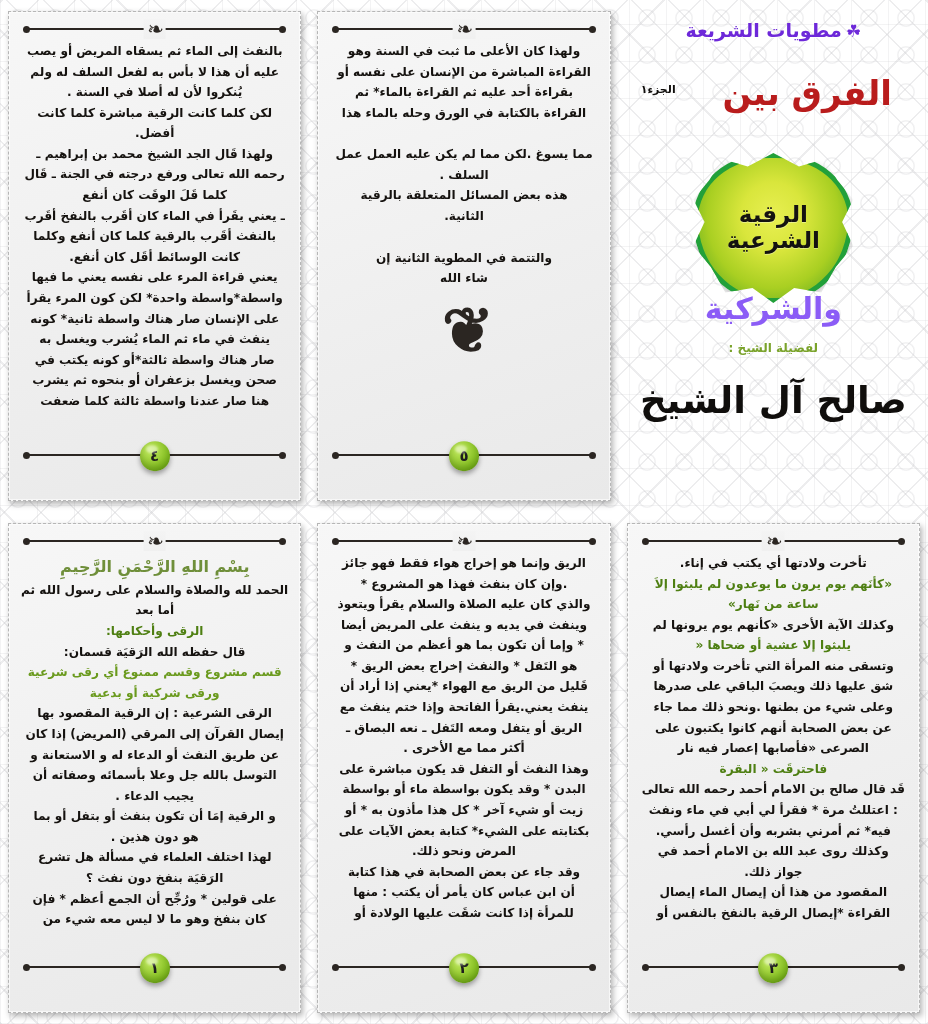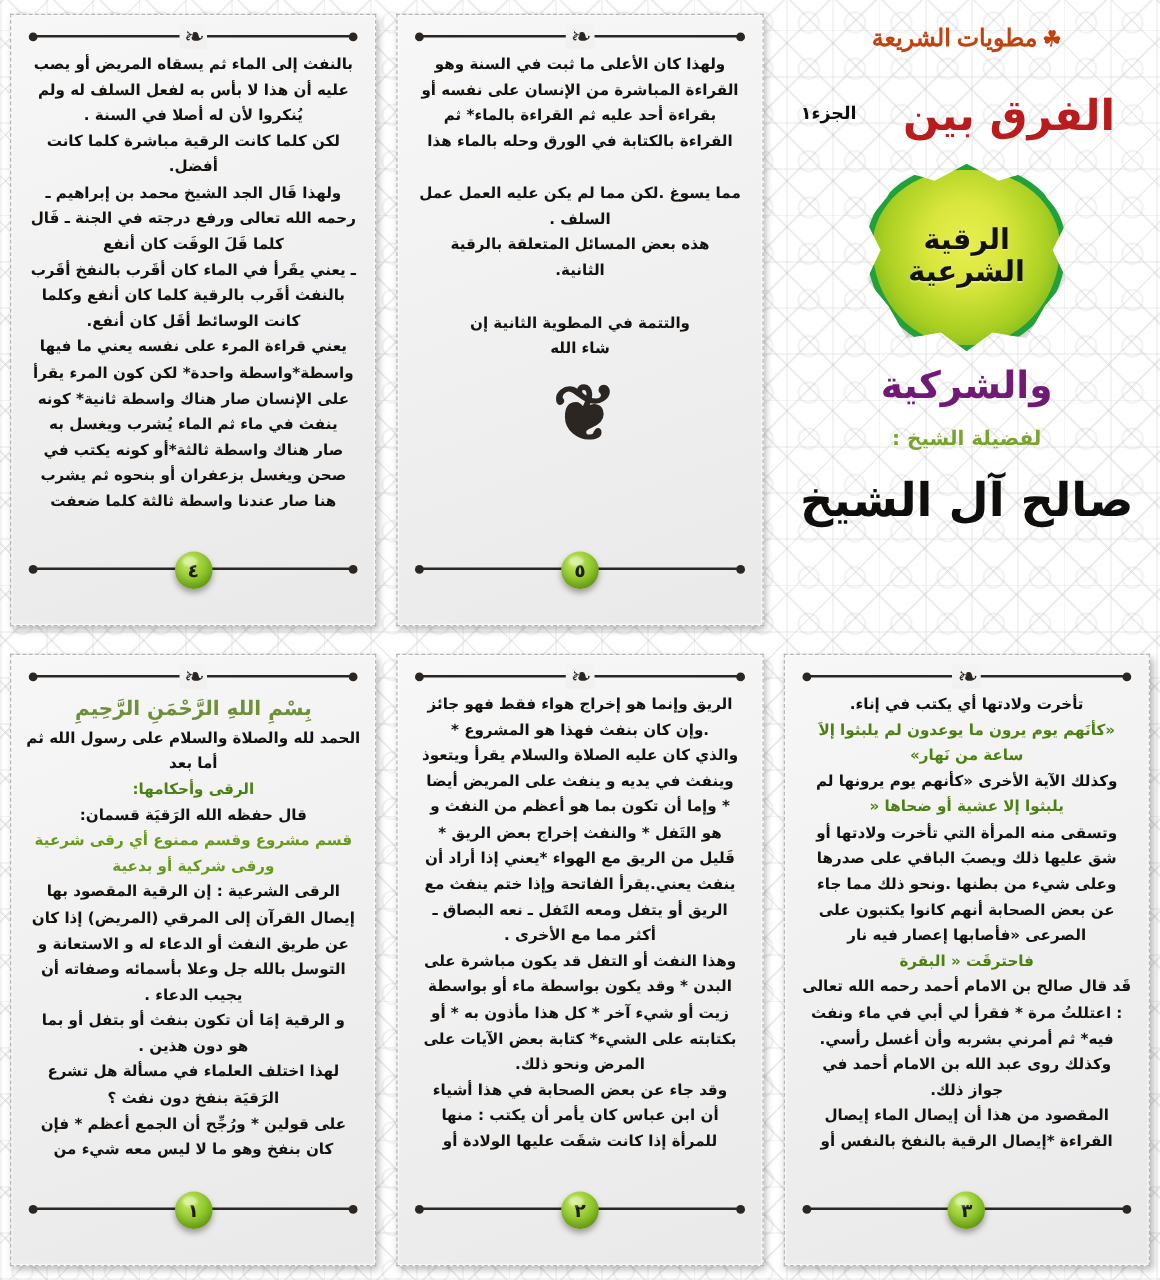--- a/index.html
+++ b/index.html
@@ -140,41 +140,40 @@
 
   
   .cover-inner {
     position: relative;
     width: 100%; height: 100%;
     display: block;
   }
   .brand {
     position: absolute; top: 8px; left: 0; right: 0;
     text-align: center;
-    color: #c2410c;
+    color: #6d28d9;
     font-size: 19px;
     font-weight: bold;
     letter-spacing: -1px;
     text-shadow: 0 1px 0 rgba(255,255,255,0.9);
-    font-family: Liberation Serif, serif;
   }
   .brand .mark { font-size: 17px; margin-left: 4px; }
   .cover-title {
     position: absolute; top: 62px; right: 28px;
     font-size: 34px; font-weight: bold;
     color: #b91c1c;
     letter-spacing: -1px;
     text-shadow: 0 1px 1px rgba(255,255,255,0.8);
   }
   .cover-part {
     position: absolute; top: 72px; left: 14px;
-    font-size: 14px; font-weight: bold; color: #100e0c;
+    font-size: 11px; font-weight: bold; color: #100e0c;
   }
   .medallion {
-    position: absolute; top: 120px; left: 50%;
+    position: absolute; top: 142px; left: 50%;
     transform: translateX(-50%);
     width: 160px; height: 150px;
     display: flex; align-items: center; justify-content: center;
   }
   .medallion .lobe {
     position: absolute; inset: 0;
     background:
       radial-gradient(ellipse at 50% 42%, #e8ef52 0%, #d9e63c 30%, #a9cf22 62%, #3f9b1f 100%);
     border: 5px solid #22a03a;
     border-radius: 48% 48% 48% 48% / 44% 44% 56% 56%;
@@ -189,26 +188,26 @@
     z-index: 2;
     color: #141210;
     font-size: 23px; font-weight: bold;
     line-height: 1.12;
     text-align: center;
     text-shadow: 0 1px 0 rgba(255,255,255,0.35);
   }
   .cover-sub {
     position: absolute; top: 280px; left: 0; right: 0;
     text-align: center;
-    font-size: 30px; font-weight: bold; color: #701a75;
+    font-size: 30px; font-weight: bold; color: #8b5cf6;
   }
   .cover-by {
     position: absolute; top: 330px; left: 0; right: 0;
     text-align: center;
-    font-size: 16px; font-weight: bold; color: #7aa32b;
+    font-size: 12px; font-weight: bold; color: #7aa32b;
   }
   .cover-author {
     position: absolute; top: 368px; left: 0; right: 0;
     text-align: center;
     font-size: 37px; font-weight: bold; color: #100e0c;
     letter-spacing: -1px;
   }
 </style>
 </head>
 <body>
@@ -357,21 +356,21 @@
         <p>هو التَفل * والنفث إخراج بعض الريق *</p>
         <p>قَليل من الريق مع الهواء *يعني إذا أراد أن</p>
         <p>ينفث يعني.يقرأ الفاتحة وإذا ختم ينفث مع</p>
         <p>الريق أو يتفل ومعه التَفل ـ نعه البصاق ـ</p>
         <p>أكثر مما مع الأخرى .</p>
         <p>وهذا النفث أو التفل قد يكون مباشرة على</p>
         <p>البدن * وقد يكون بواسطة ماء أو بواسطة</p>
         <p>زيت أو شيء آخر * كل هذا مأذون به * أو</p>
         <p>بكتابته على الشيء* كتابة بعض الآيات على</p>
         <p>المرض ونحو ذلك.</p>
-        <p>وقد جاء عن بعض الصحابة في هذا أشياء</p>
+        <p>وقد جاء عن بعض الصحابة في هذا كتابة</p>
         <p>أن ابن عباس كان يأمر أن يكتب : منها</p>
         <p>للمرأة إذا كانت شقَت عليها الولادة أو</p>
       </div>
 
       <div class="rule bottom">
         <span class="cap l"></span>
         <span class="cap r"></span>
         <span class="swash">❧</span>
         <span class="pagebadge">٢</span>
       </div>

